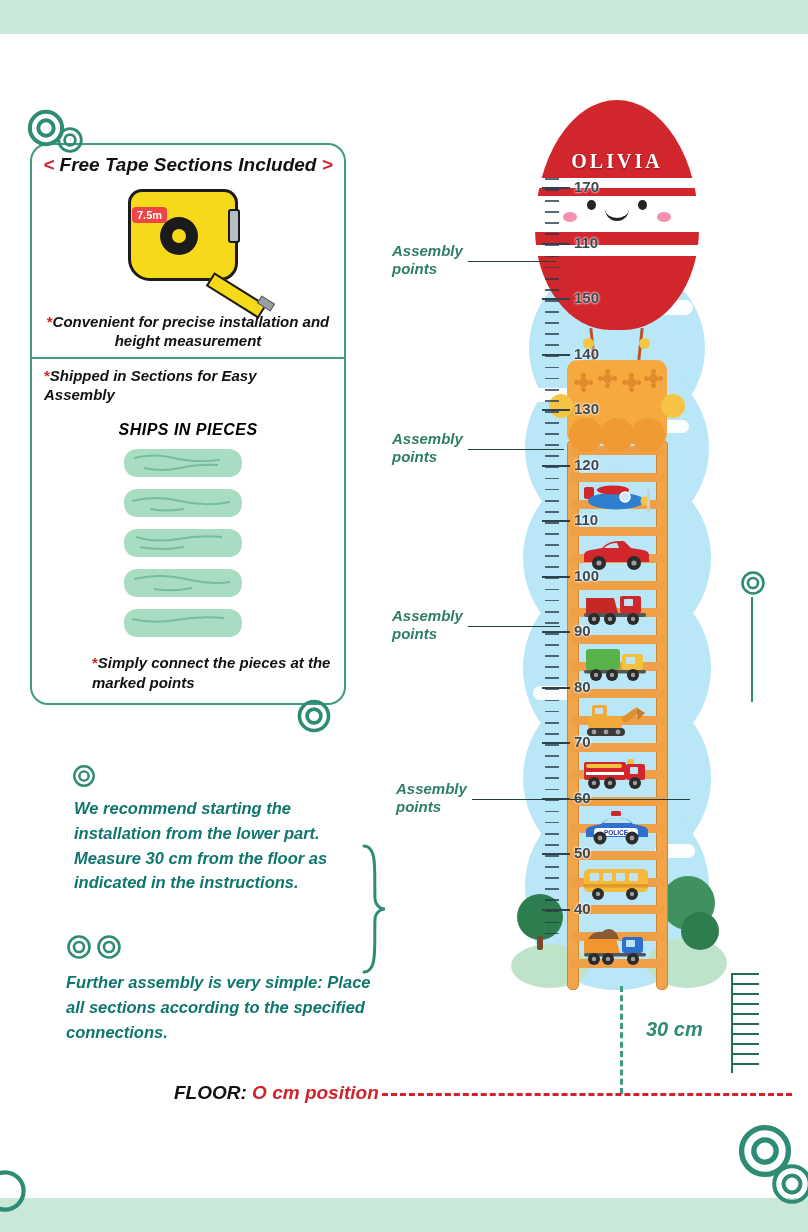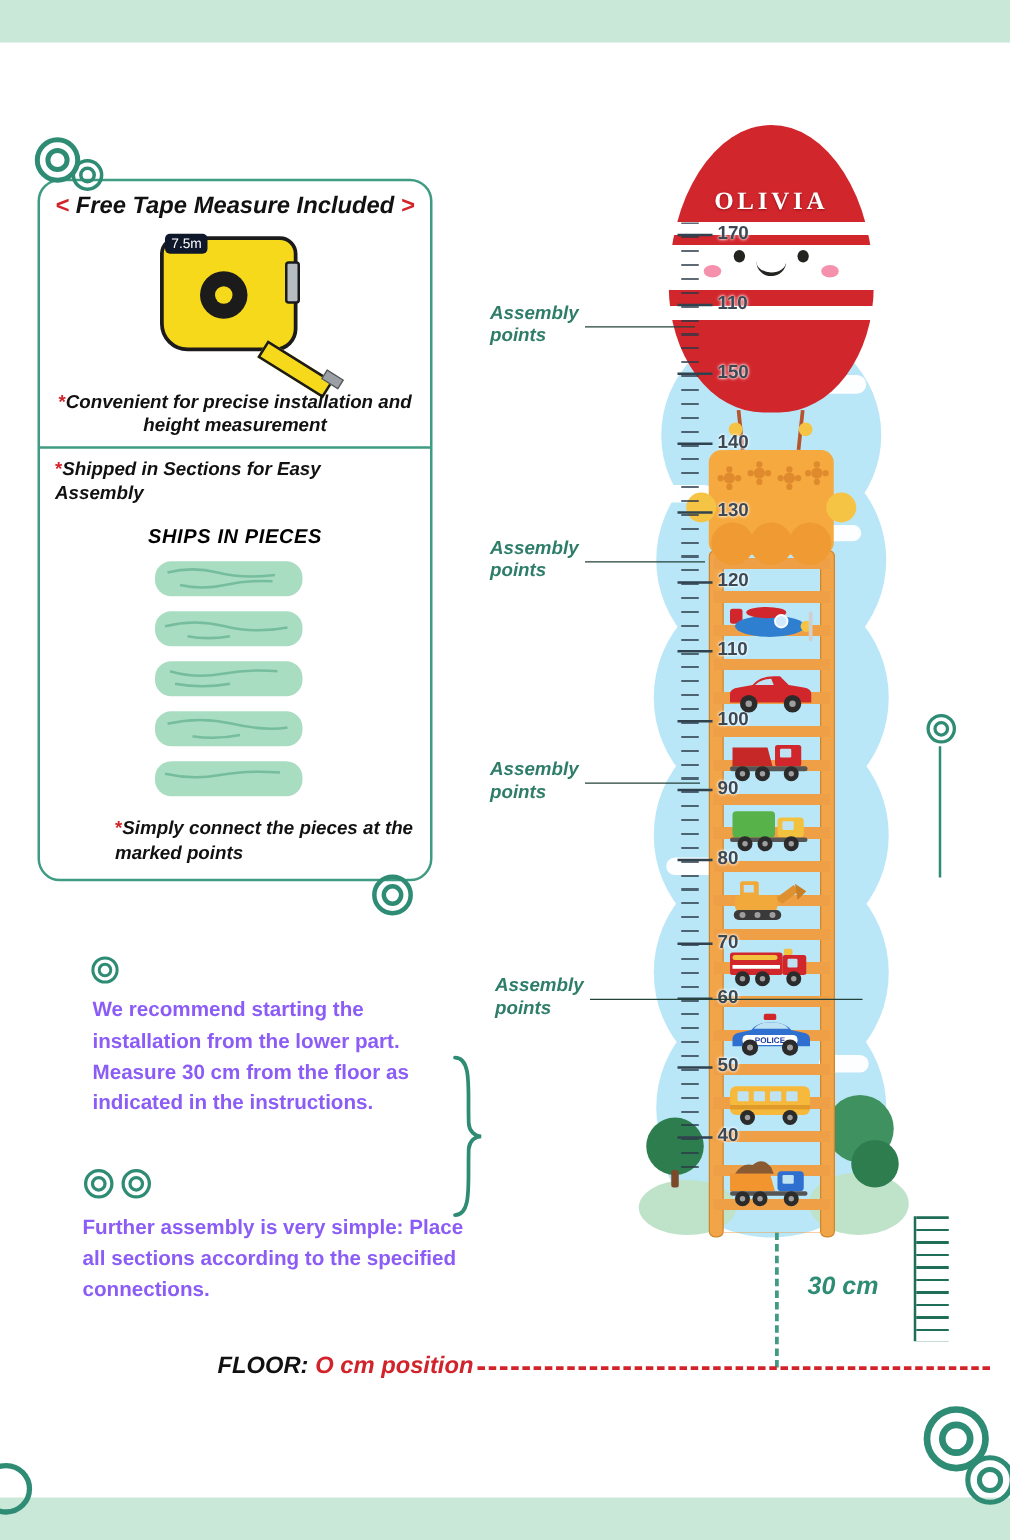--- a/index.html
+++ b/index.html
@@ -12,22 +12,22 @@
   
   .info-box{position:absolute;left:30px;top:143px;width:312px;height:558px;background:#fff;
             border:2.5px solid #3f9c82;border-radius:18px;z-index:3;}
   .box-title{position:absolute;left:0;top:9px;width:100%;text-align:center;
              font-size:19px;font-weight:bold;font-style:italic;color:#111;}
   .red{color:#d2232a;}
   .asterisk{color:#d2232a;font-weight:bold;font-style:normal;}
   .tape{position:absolute;left:92px;top:42px;width:150px;height:120px;}
   .tape-body{position:absolute;left:4px;top:2px;width:104px;height:86px;background:#f7d91c;
              border:3px solid #1b1b1b;border-radius:14px 14px 18px 22px;}
-  .tape-label{position:absolute;left:8px;top:0;background:#0f172a;color:#fff;border-radius:4px;
-              padding:2px 5px;font-size:11px;font-weight:normal;}
+  .tape-label{position:absolute;left:8px;top:20px;background:#ef4444;color:#fff;border-radius:4px;
+              padding:2px 5px;font-size:11px;font-weight:bold;}
   .tape-hub{position:absolute;left:36px;top:30px;width:38px;height:38px;background:#1b1b1b;border-radius:50%;}
   .tape-hub-in{position:absolute;left:48px;top:42px;width:14px;height:14px;background:#f7d91c;border-radius:50%;}
   .tape-clip{position:absolute;left:104px;top:22px;width:8px;height:30px;background:#b6bcc2;border:2px solid #1b1b1b;border-radius:3px;}
   .tape-strip{position:absolute;left:86px;top:84px;width:58px;height:12px;background:#f7d91c;border:2px solid #1b1b1b;
               transform:rotate(32deg);transform-origin:left center;}
   .tape-hook{position:absolute;left:134px;top:112px;width:14px;height:7px;background:#9aa0a6;border:1.5px solid #555;transform:rotate(32deg);}
   .box-point1{position:absolute;left:10px;top:168px;width:292px;text-align:center;
               font-size:15px;font-weight:bold;font-style:italic;color:#111;line-height:1.25;}
   .box-divider{position:absolute;left:0;top:212px;width:100%;height:0;border-top:2.5px solid #3f9c82;}
   .box-point2{position:absolute;left:12px;top:222px;width:220px;font-size:15px;font-weight:bold;
@@ -71,21 +71,21 @@
           box-shadow:0 -7px 0 -2px,0 7px 0 -2px,-7px 0 0 -2px,7px 0 0 -2px;}
   .basket-side{position:absolute;width:24px;height:24px;background:#f6c445;border-radius:50%;z-index:4;}
   .minor-ticks{position:absolute;left:30px;top:90px;width:14px;height:760px;z-index:5;
                background:repeating-linear-gradient(to bottom,rgba(40,55,70,.75) 0 1.6px,transparent 1.6px 11.1px);}
   .ruler-row{position:absolute;left:27px;width:80px;height:20px;z-index:5;}
   .major-tick{position:absolute;left:0;top:9px;width:28px;height:2.2px;background:#31424f;}
   .ruler-num{position:absolute;left:32px;top:0;font-size:15px;font-weight:bold;color:#3c4854;
              text-shadow:0 0 2px #fff,0 0 3px #fff;}
   .vehicle{position:absolute;left:65px;width:72px;height:44px;z-index:5;}
   
-  .note{position:absolute;font-size:16.5px;font-weight:bold;color:#8b5cf6;line-height:1.5;z-index:2;}
+  .note{position:absolute;font-size:16.5px;font-weight:bold;font-style:italic;color:#0f766e;line-height:1.5;z-index:2;}
   .brace{position:absolute;left:360px;top:843px;z-index:2;}
   .vdash{position:absolute;left:620px;top:986px;height:108px;border-left:3px dashed #3f9c82;z-index:2;}
   .measure-30{position:absolute;left:646px;top:1018px;color:#2e8b74;font-size:20px;font-weight:bold;font-style:italic;z-index:2;}
   .mini-ruler-line{position:absolute;left:731px;top:973px;height:100px;border-left:2.5px solid #1f6e58;z-index:2;}
   .mini-ruler-ticks{position:absolute;left:733px;top:973px;width:26px;height:100px;z-index:2;
                     background:repeating-linear-gradient(to bottom,#1f6e58 0 2px,transparent 2px 10px);}
   .pin-line{position:absolute;left:751px;top:597px;height:105px;border-left:2px solid #2e8b74;z-index:2;}
   .floor-text{position:absolute;left:174px;top:1082px;font-size:19px;font-weight:bold;font-style:italic;color:#111;z-index:2;}
   .floor-dash{position:absolute;left:382px;top:1093px;width:410px;border-top:3px dashed #d2232a;z-index:2;}
   .spiral{position:absolute;z-index:4;}
@@ -135,21 +135,21 @@
       <circle cx="13" cy="13" r="10.5" fill="none" stroke="#2e8b74" stroke-width="2.4"></circle>
       <circle cx="13" cy="13" r="5" fill="none" stroke="#2e8b74" stroke-width="2.4"></circle>
     </svg>
   <svg class="spiral" style="left:-18px;top:1168px;width:46px;height:46px;" viewBox="0 0 26 26">
       <circle cx="13" cy="13" r="10.5" fill="none" stroke="#2e8b74" stroke-width="2.4"></circle>
     </svg>
 
   <div class="info-box">
     <div class="box-title">
       <span class="red">&lt;</span>
-      <span>Free Tape Measure Included</span>
+      <span>Free Tape Sections Included</span>
       <span class="red">&gt;</span>
     </div>
 
     <div class="tape">
       <div class="tape-body"></div>
       <div class="tape-hub"></div>
       <div class="tape-hub-in"></div>
       <div class="tape-clip"></div>
       <div class="tape-strip"></div>
       <div class="tape-hook"></div>
@@ -315,21 +315,21 @@
           <span class="ruler-num">100</span>
         </div>
         <div class="ruler-row" style="top: 534px;">
           <span class="major-tick"></span>
           <span class="ruler-num">90</span>
         </div>
         <div class="ruler-row" style="top: 589.5px;">
           <span class="major-tick"></span>
           <span class="ruler-num">80</span>
         </div>
-        <div class="ruler-row" style="top: 645px; margin-top: 12px;">
+        <div class="ruler-row" style="top: 645px;">
           <span class="major-tick"></span>
           <span class="ruler-num">70</span>
         </div>
         <div class="ruler-row" style="top: 700.5px;">
           <span class="major-tick"></span>
           <span class="ruler-num">60</span>
         </div>
         <div class="ruler-row" style="top: 756px;">
           <span class="major-tick"></span>
           <span class="ruler-num">50</span>

